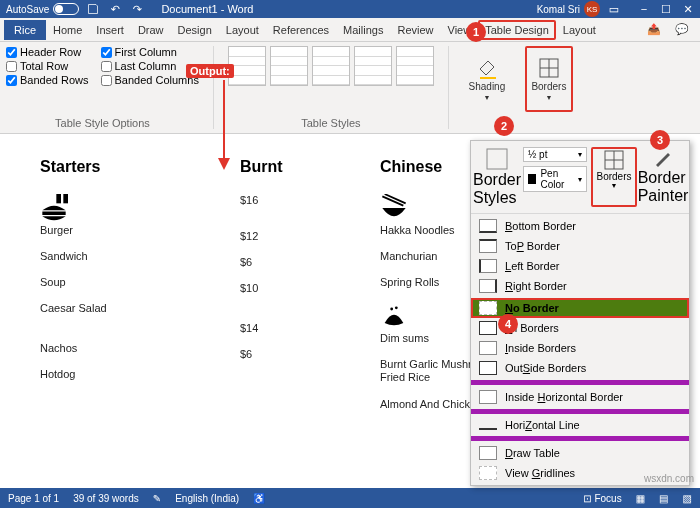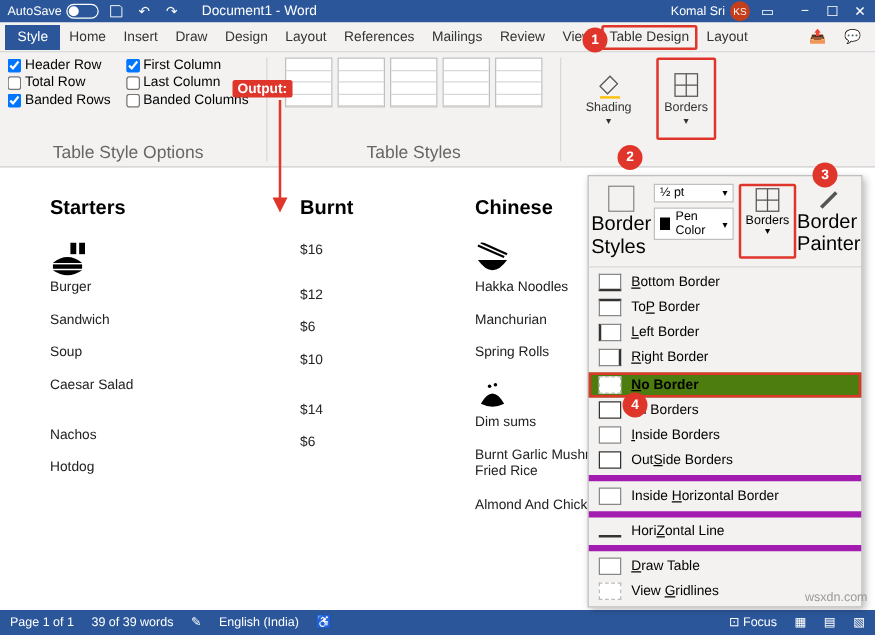--- a/index.html
+++ b/index.html
@@ -16,21 +16,21 @@
 .avatar { width:16px; height:16px; border-radius:50%; background:#c43e1c; display:flex; align-items:center; justify-content:center; font-size:8px; color:#fff; }
 .winbtns { display:flex; gap:10px; margin-left:10px; }
 .winbtns span { width:12px; text-align:center; }
 .ribbon-tabs { height:24px; background:#f3f2f1; display:flex; align-items:center; padding:0 4px; font-size:11px; color:#333; border-bottom:1px solid #d0d0d0; }
 .ribbon-tabs .tab { padding:4px 7px; cursor:pointer; }
 .ribbon-tabs .tab.file { background:#2b579a; color:#fff; padding:4px 10px; }
 .ribbon-tabs .tab.active { border:2px solid #e0352b; border-radius:2px; padding:2px 5px; }
 .ribbon-tabs .gap { flex:1; }
 .ribbon { height:92px; background:#f3f2f1; border-bottom:1px solid #d0d0d0; display:flex; padding:4px 6px; gap:14px; }
 .group { display:flex; flex-direction:column; justify-content:space-between; }
-.group-label { text-align:center; font-size:14px; color:#666; }
+.group-label { text-align:center; font-size:11px; color:#666; }
 .checks { display:grid; grid-template-columns:auto auto; gap:2px 12px; font-size:11px; }
 .checks label { display:flex; align-items:center; gap:3px; }
 .checks input { width:11px; height:11px; }
 .styles-row { display:flex; gap:4px; }
 .style-thumb { width:38px; height:40px; border:1px solid #c0c0c0; background:#fff; display:flex; flex-direction:column; }
 .style-thumb .hrow { flex:1; border-bottom:1px solid #d8d8d8; }
 .vsep { width:1px; background:#d8d8d8; }
 .bigbtn { display:flex; flex-direction:column; align-items:center; justify-content:center; width:48px; height:66px; gap:2px; font-size:10px; color:#333; }
 .bigbtn.active { border:2px solid #e0352b; border-radius:2px; }
 .doc-area { position:absolute; top:144px; left:0; right:0; bottom:20px; background:#fff; padding:14px 40px; }
@@ -83,21 +83,21 @@
   </div>
   <span class="tb-icon">▭</span>
   <div class="winbtns">
     <span>−</span>
     <span>☐</span>
     <span>✕</span>
   </div>
 </div>
 
 <div class="ribbon-tabs">
-  <span class="tab file">Style</span>
+  <span class="tab file">Rice</span>
   <span class="tab">Home</span>
   <span class="tab">Insert</span>
   <span class="tab">Draw</span>
   <span class="tab">Design</span>
   <span class="tab">Layout</span>
   <span class="tab">References</span>
   <span class="tab">Mailings</span>
   <span class="tab">Review</span>
   <span class="tab">View</span>
   <span class="tab active">Table Design</span>

